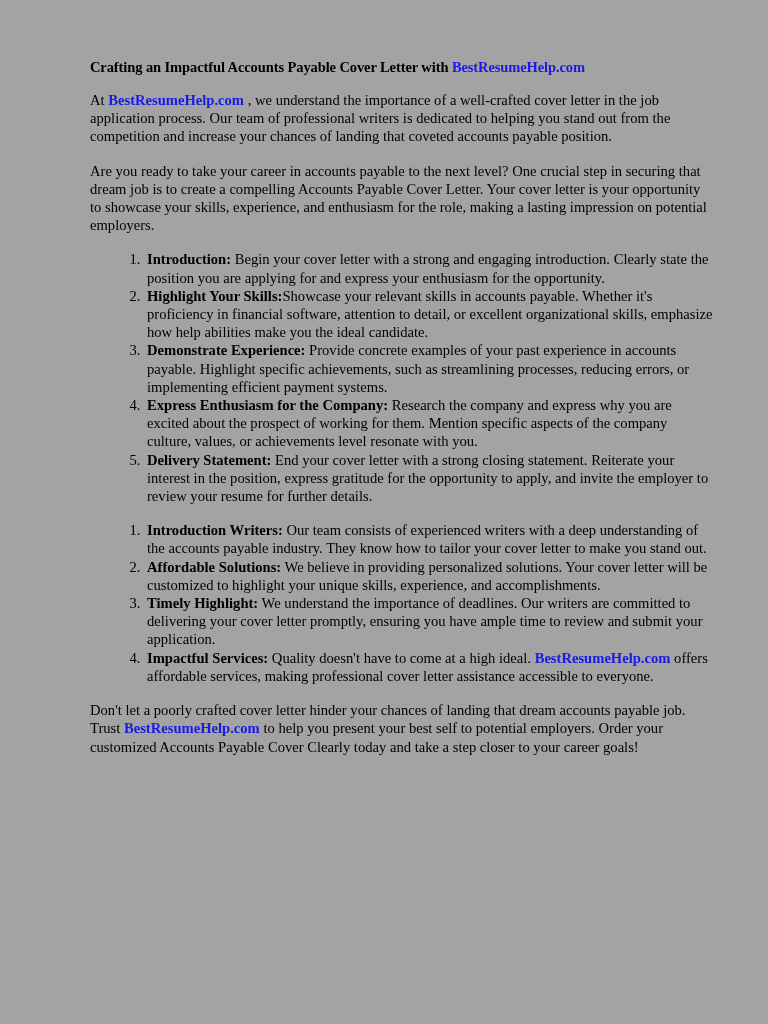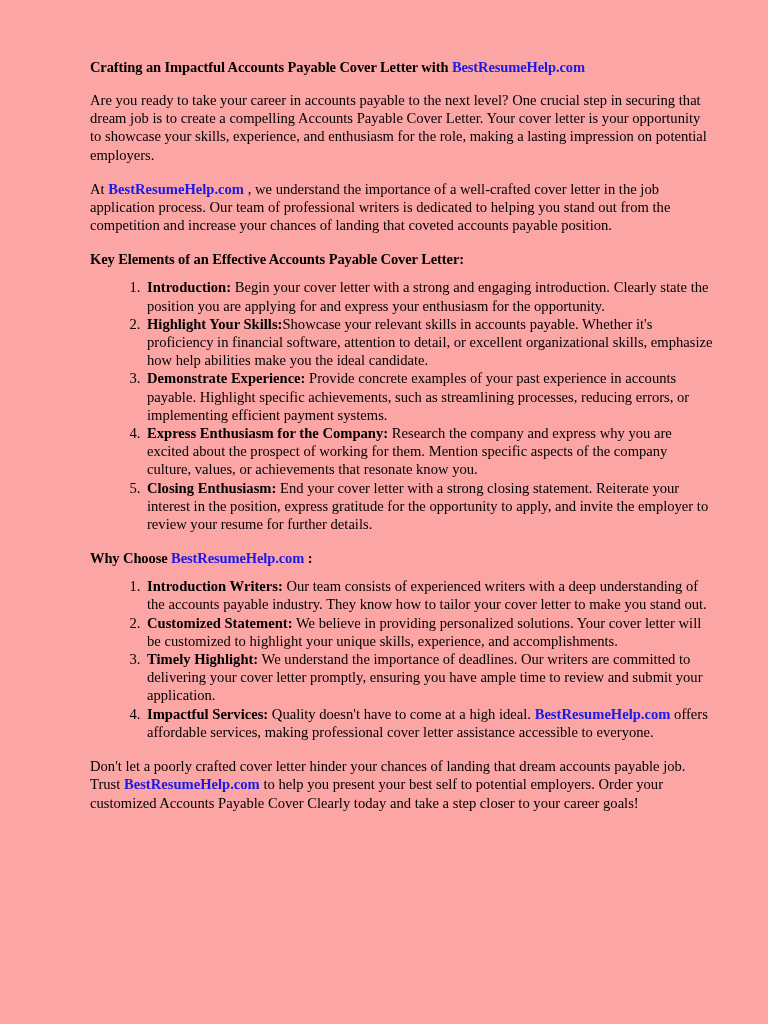--- a/index.html
+++ b/index.html
@@ -11,21 +11,21 @@
     width: 768px;
     height: 1024px;
     font-family: "Liberation Serif", "DejaVu Serif", serif;
     color: #000000;
     overflow: hidden;
   }
   .page {
     position: relative;
     width: 768px;
     height: 1024px;
-    background: #fca5a5;
+    background: #a3a3a3;
     box-sizing: border-box;
   }
   .content {
     position: absolute;
     left: 90px;
     top: 58px;
     width: 625px;
   }
   h1.doc-title {
     font-size: 14.5px;
@@ -73,39 +73,37 @@
   .nowrap-space { white-space: pre; }
 </style>
 </head>
 <body>
 
 <div class="page">
   <div class="content">
 
     <h1 class="doc-title"><span>Crafting an Impactful Accounts Payable Cover Letter with</span><span class="nowrap-space"> </span><span class="inline-link">BestResumeHelp.com</span></h1>
 
+    <p class="para"><span>At </span><span class="inline-link">BestResumeHelp.com</span><span> , we understand the importance of a well-crafted cover letter in the job application process. Our team of professional writers is dedicated to helping you stand out from the competition and increase your chances of landing that coveted accounts payable position.</span></p>
+
     <p class="para">Are you ready to take your career in accounts payable to the next level? One crucial step in securing that dream job is to create a compelling Accounts Payable Cover Letter. Your cover letter is your opportunity to showcase your skills, experience, and enthusiasm for the role, making a lasting impression on potential employers.</p>
 
-    <p class="para"><span>At </span><span class="inline-link">BestResumeHelp.com</span><span> , we understand the importance of a well-crafted cover letter in the job application process. Our team of professional writers is dedicated to helping you stand out from the competition and increase your chances of landing that coveted accounts payable position.</span></p>
-
-    <h2 class="section-heading">Key Elements of an Effective Accounts Payable Cover Letter:</h2>
 
     <ol class="doc-list">
       <li><span class="lead">Introduction:</span><span> Begin your cover letter with a strong and engaging introduction. Clearly state the position you are applying for and express your enthusiasm for the opportunity.</span></li>
       <li><span class="lead">Highlight Your Skills:</span><span>Showcase your relevant skills in accounts payable. Whether it's proficiency in financial software, attention to detail, or excellent organizational skills, emphasize how help abilities make you the ideal candidate.</span></li>
       <li><span class="lead">Demonstrate Experience:</span><span> Provide concrete examples of your past experience in accounts payable. Highlight specific achievements, such as streamlining processes, reducing errors, or implementing efficient payment systems.</span></li>
-      <li><span class="lead">Express Enthusiasm for the Company:</span><span> Research the company and express why you are excited about the prospect of working for them. Mention specific aspects of the company culture, values, or achievements that resonate know you.</span></li>
-      <li><span class="lead">Closing Enthusiasm:</span><span> End your cover letter with a strong closing statement. Reiterate your interest in the position, express gratitude for the opportunity to apply, and invite the employer to review your resume for further details.</span></li>
+      <li><span class="lead">Express Enthusiasm for the Company:</span><span> Research the company and express why you are excited about the prospect of working for them. Mention specific aspects of the company culture, values, or achievements level resonate with you.</span></li>
+      <li><span class="lead">Delivery Statement:</span><span> End your cover letter with a strong closing statement. Reiterate your interest in the position, express gratitude for the opportunity to apply, and invite the employer to review your resume for further details.</span></li>
     </ol>
 
-    <h2 class="section-heading"><span>Why Choose </span><span class="inline-link">BestResumeHelp.com</span><span> :</span></h2>
 
     <ol class="doc-list">
       <li><span class="lead">Introduction Writers:</span><span> Our team consists of experienced writers with a deep understanding of the accounts payable industry. They know how to tailor your cover letter to make you stand out.</span></li>
-      <li><span class="lead">Customized Statement:</span><span> We believe in providing personalized solutions. Your cover letter will be customized to highlight your unique skills, experience, and accomplishments.</span></li>
+      <li><span class="lead">Affordable Solutions:</span><span> We believe in providing personalized solutions. Your cover letter will be customized to highlight your unique skills, experience, and accomplishments.</span></li>
       <li><span class="lead">Timely Highlight:</span><span> We understand the importance of deadlines. Our writers are committed to delivering your cover letter promptly, ensuring you have ample time to review and submit your application.</span></li>
       <li><span class="lead">Impactful Services:</span><span> Quality doesn't have to come at a high ideal. </span><span class="inline-link">BestResumeHelp.com</span><span> offers affordable services, making professional cover letter assistance accessible to everyone.</span></li>
     </ol>
 
     <p class="para"><span>Don't let a poorly crafted cover letter hinder your chances of landing that dream accounts payable job. Trust </span><span class="inline-link">BestResumeHelp.com</span><span> to help you present your best self to potential employers. Order your customized Accounts Payable Cover Clearly today and take a step closer to your career goals!</span></p>
 
   </div>
 </div>
 
 </body></html>

